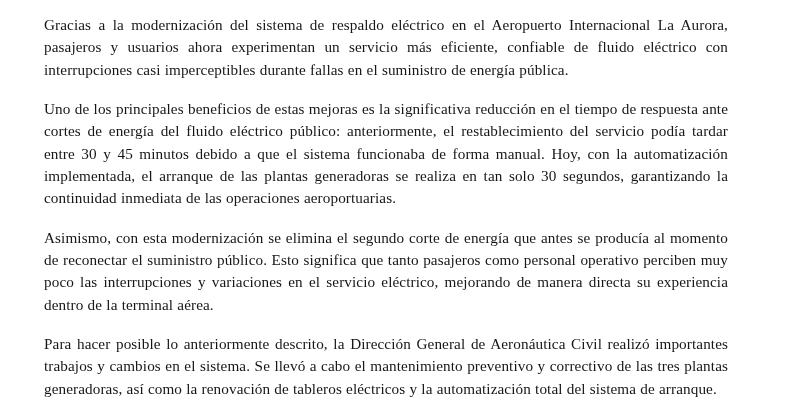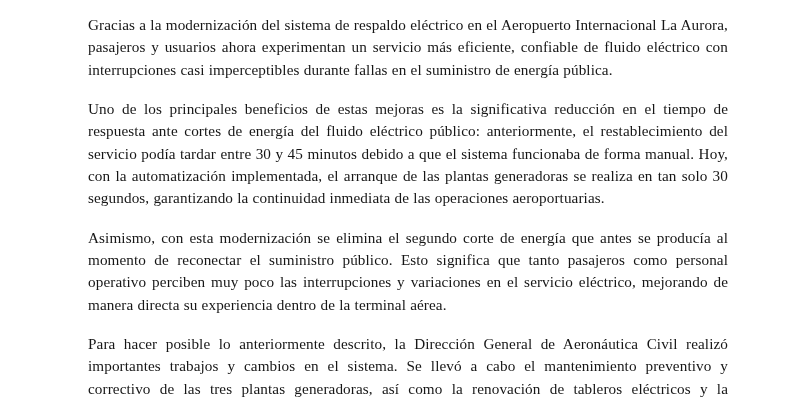--- a/index.html
+++ b/index.html
@@ -11,21 +11,21 @@
     height: 400px;
     background: #ffffff;
     font-family: "Liberation Serif", serif;
     color: #1a1a1a;
     overflow: hidden;
   }
   .page {
     box-sizing: border-box;
     width: 800px;
     height: 400px;
-    padding: 14px 72px 10px 88px;
+    padding: 14px 72px 10px 44px;
     background: #ffffff;
   }
   .doc-body {
     display: block;
   }
   .para {
     margin: 0 0 17px 0;
     font-size: 15.2px;
     line-height: 1.47;
     text-align: justify;

